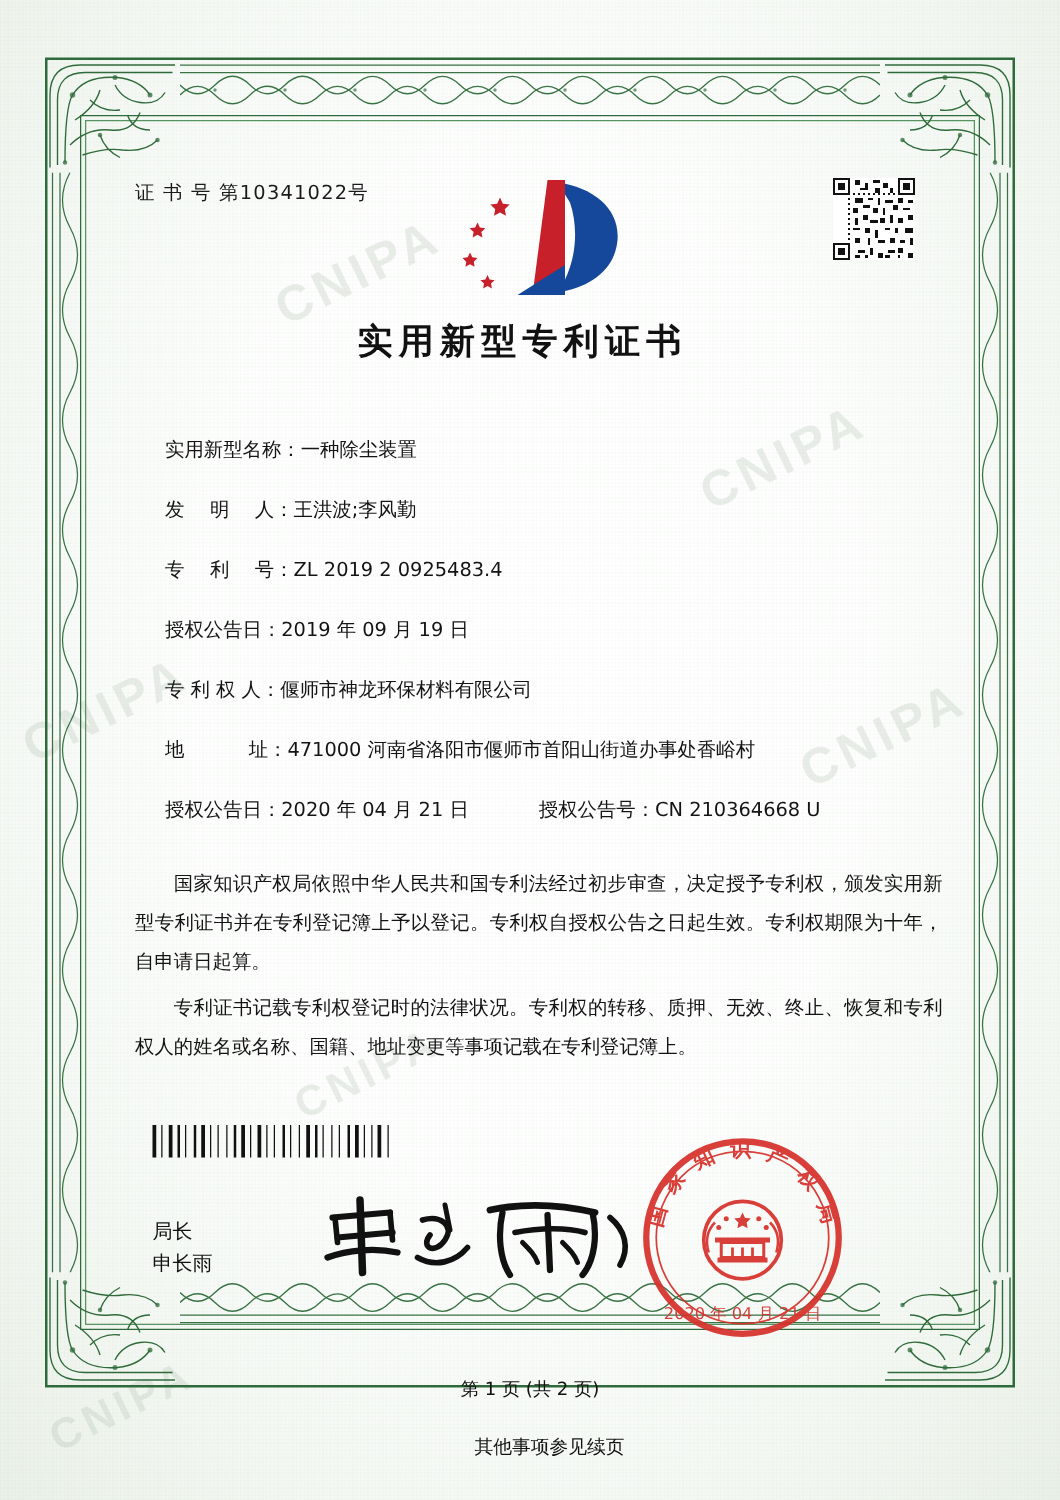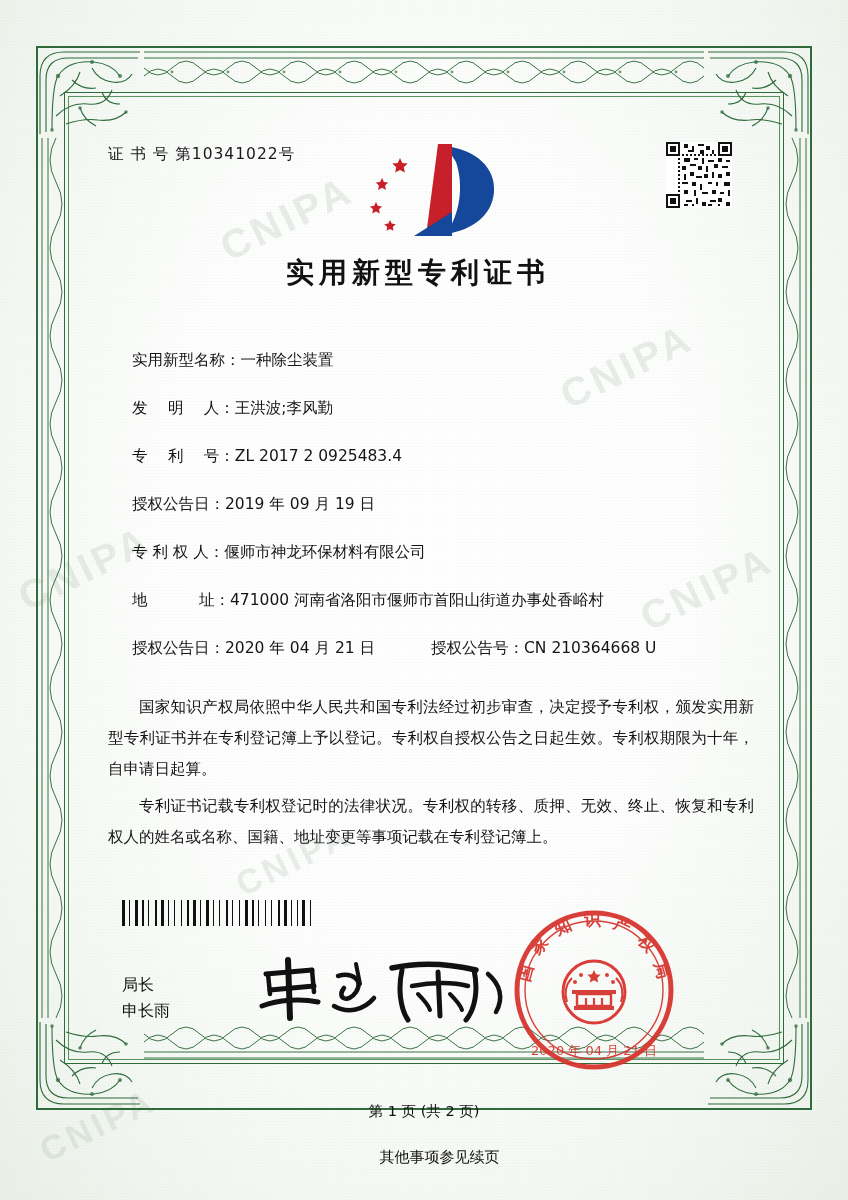--- a/index.html
+++ b/index.html
@@ -551,21 +551,21 @@
       <div class="field-row">
         <span class="field-label">实用新型名称：</span>
         <span class="field-value">一种除尘装置</span>
       </div>
       <div class="field-row">
         <span class="field-label">发　 明　 人：</span>
         <span class="field-value">王洪波;李风勤</span>
       </div>
       <div class="field-row">
         <span class="field-label">专　 利　 号：</span>
-        <span class="field-value">ZL 2017 2 0925483.4</span>
+        <span class="field-value">ZL 2019 2 0925483.4</span>
       </div>
       <div class="field-row">
         <span class="field-label">授权公告日：</span>
         <span class="field-value">2019 年 09 月 19 日</span>
       </div>
       <div class="field-row">
         <span class="field-label">专 利 权 人：</span>
         <span class="field-value">偃师市神龙环保材料有限公司</span>
       </div>
       <div class="field-row">

